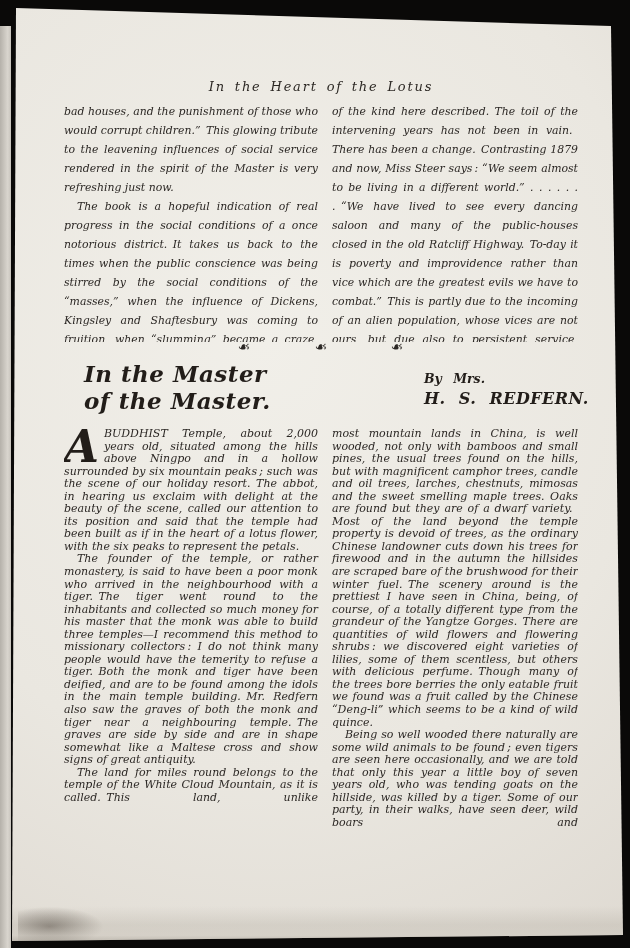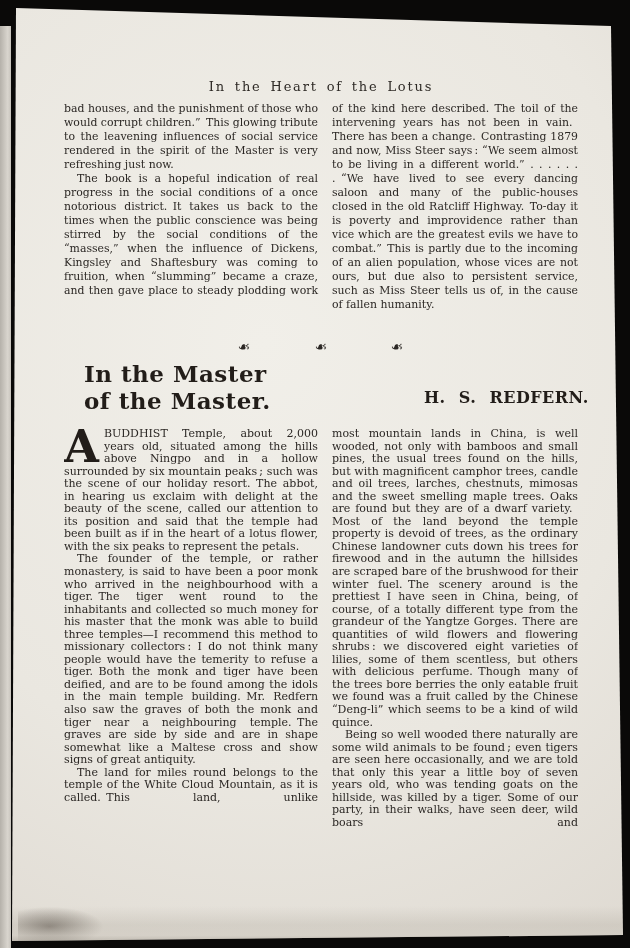--- a/index.html
+++ b/index.html
@@ -12,20 +12,21 @@
   .outer-strip {
     position:absolute; left:0; top:26px; width:11px; height:922px;
     background:linear-gradient(to right,#b5b1aa,#d9d5ce 70%,#c7c3bc);
   }
   
   .page {
     position:absolute; inset:0;
     clip-path:polygon(16px 8px, 611px 26px, 623px 935px, 12px 941px);
     background:
       radial-gradient(ellipse 130% 95% at 42% 36%, #f1efe9 0%, #eae7e0 48%, #ded9d1 82%, #cfcac1 100%);
+    font-style: italic;
   }
   
   .page::after {
     content:""; position:absolute; left:0; right:0; bottom:0; height:42px;
     background:linear-gradient(to bottom,
       rgba(140,132,118,0) 0%, rgba(140,132,118,0.18) 45%,
       rgba(196,190,180,0.45) 70%, rgba(110,102,90,0.5) 100%);
   }
   .corner-blotch {
     position:absolute; left:18px; top:905px; width:90px; height:36px;
@@ -38,42 +39,42 @@
   }
 
   .cols { position:absolute; left:64px; width:514px; display:flex; gap:14px; }
   .prev-cols    { top:102px; height:240px; overflow:hidden; }
   .article-cols { top:428px; height:468px; overflow:hidden; }
   .col-l { width:254px; flex:0 0 254px; }
   .col-r { width:246px; flex:0 0 246px; }
 
   .cols p {
     margin:0; text-align:justify; color:#2b2724;
-    font-size:10.9px; line-height:14px;
+    font-size:10.9px; line-height:19px;
   }
   .article-cols p { font-size:11px; line-height:12.55px; }
   .indent  { text-indent:13px; }
   .runover { text-align-last:justify; }
 
   .ornament-row {
     position:absolute; top:339px; left:64px; width:514px;
     display:flex; justify-content:center; gap:64px;
   }
   .fleuron {
     font-family:"DejaVu Sans", sans-serif; font-size:15px; line-height:16px;
     color:#2b2724; transform:scaleX(-1);
   }
 
   .article-title {
     position:absolute; left:84px; top:361px; color:#221d19;
     font-weight:bold; font-size:23px; line-height:26.5px; letter-spacing:0.5px;
   }
   .byline { position:absolute; left:424px; top:371px; color:#221d19; }
   .byline-prefix { display:block; font-weight:bold; font-size:12.5px; word-spacing:7px; }
-  .byline-name   { display:block; font-weight:bold; font-size:16px;  word-spacing:7px; letter-spacing:0.5px; margin-top:17px; }
+  .byline-name   { display:block; font-weight:bold; font-size:16px;  word-spacing:7px; letter-spacing:0.5px; margin-top:3px; }
 
   .dropcap {
     float:left; font-weight:bold; color:#221d19;
     font-size:45px; line-height:33px; padding:2px 5px 0 0;
   }
 
   .page-number {
     position:absolute; top:889px; left:64px; width:514px;
     text-align:center; font-size:11px; color:#2b2724;
   }
@@ -102,20 +103,21 @@
     <span class="fleuron">❧</span>
     <span class="fleuron">❧</span>
   </div>
 
   <div class="article-title">
     <div>In the Master</div>
     <div>of the Master.</div>
   </div>
 
   <div class="byline">
+    <span class="byline-prefix">By Mrs.</span>
     <span class="byline-name">H. S. REDFERN.</span>
   </div>
 
   <section class="cols article-cols">
     <div class="col-l">
       <p>
         <span class="dropcap">A</span><span>BUDDHIST Temple, about 2,000 years old, situated among the hills above Ningpo and in a hollow surrounded by six mountain peaks ; such was the scene of our holiday resort. The abbot, in hearing us exclaim with delight at the beauty of the scene, called our attention to its position and said that the temple had been built as if in the heart of a lotus flower, with the six peaks to represent the petals.</span>
       </p>
       <p class="indent">The founder of the temple, or rather monastery, is said to have been a poor monk who arrived in the neighbourhood with a tiger. The tiger went round to the inhabitants and collected so much money for his master that the monk was able to build three temples—I recommend this method to missionary collectors : I do not think many people would have the temerity to refuse a tiger. Both the monk and tiger have been deified, and are to be found among the idols in the main temple building. Mr. Redfern also saw the graves of both the monk and tiger near a neighbouring temple. The graves are side by side and are in shape somewhat like a Maltese cross and show signs of great antiquity.</p>
       <p class="indent runover">The land for miles round belongs to the temple of the White Cloud Mountain, as it is called. This land, unlike</p>

